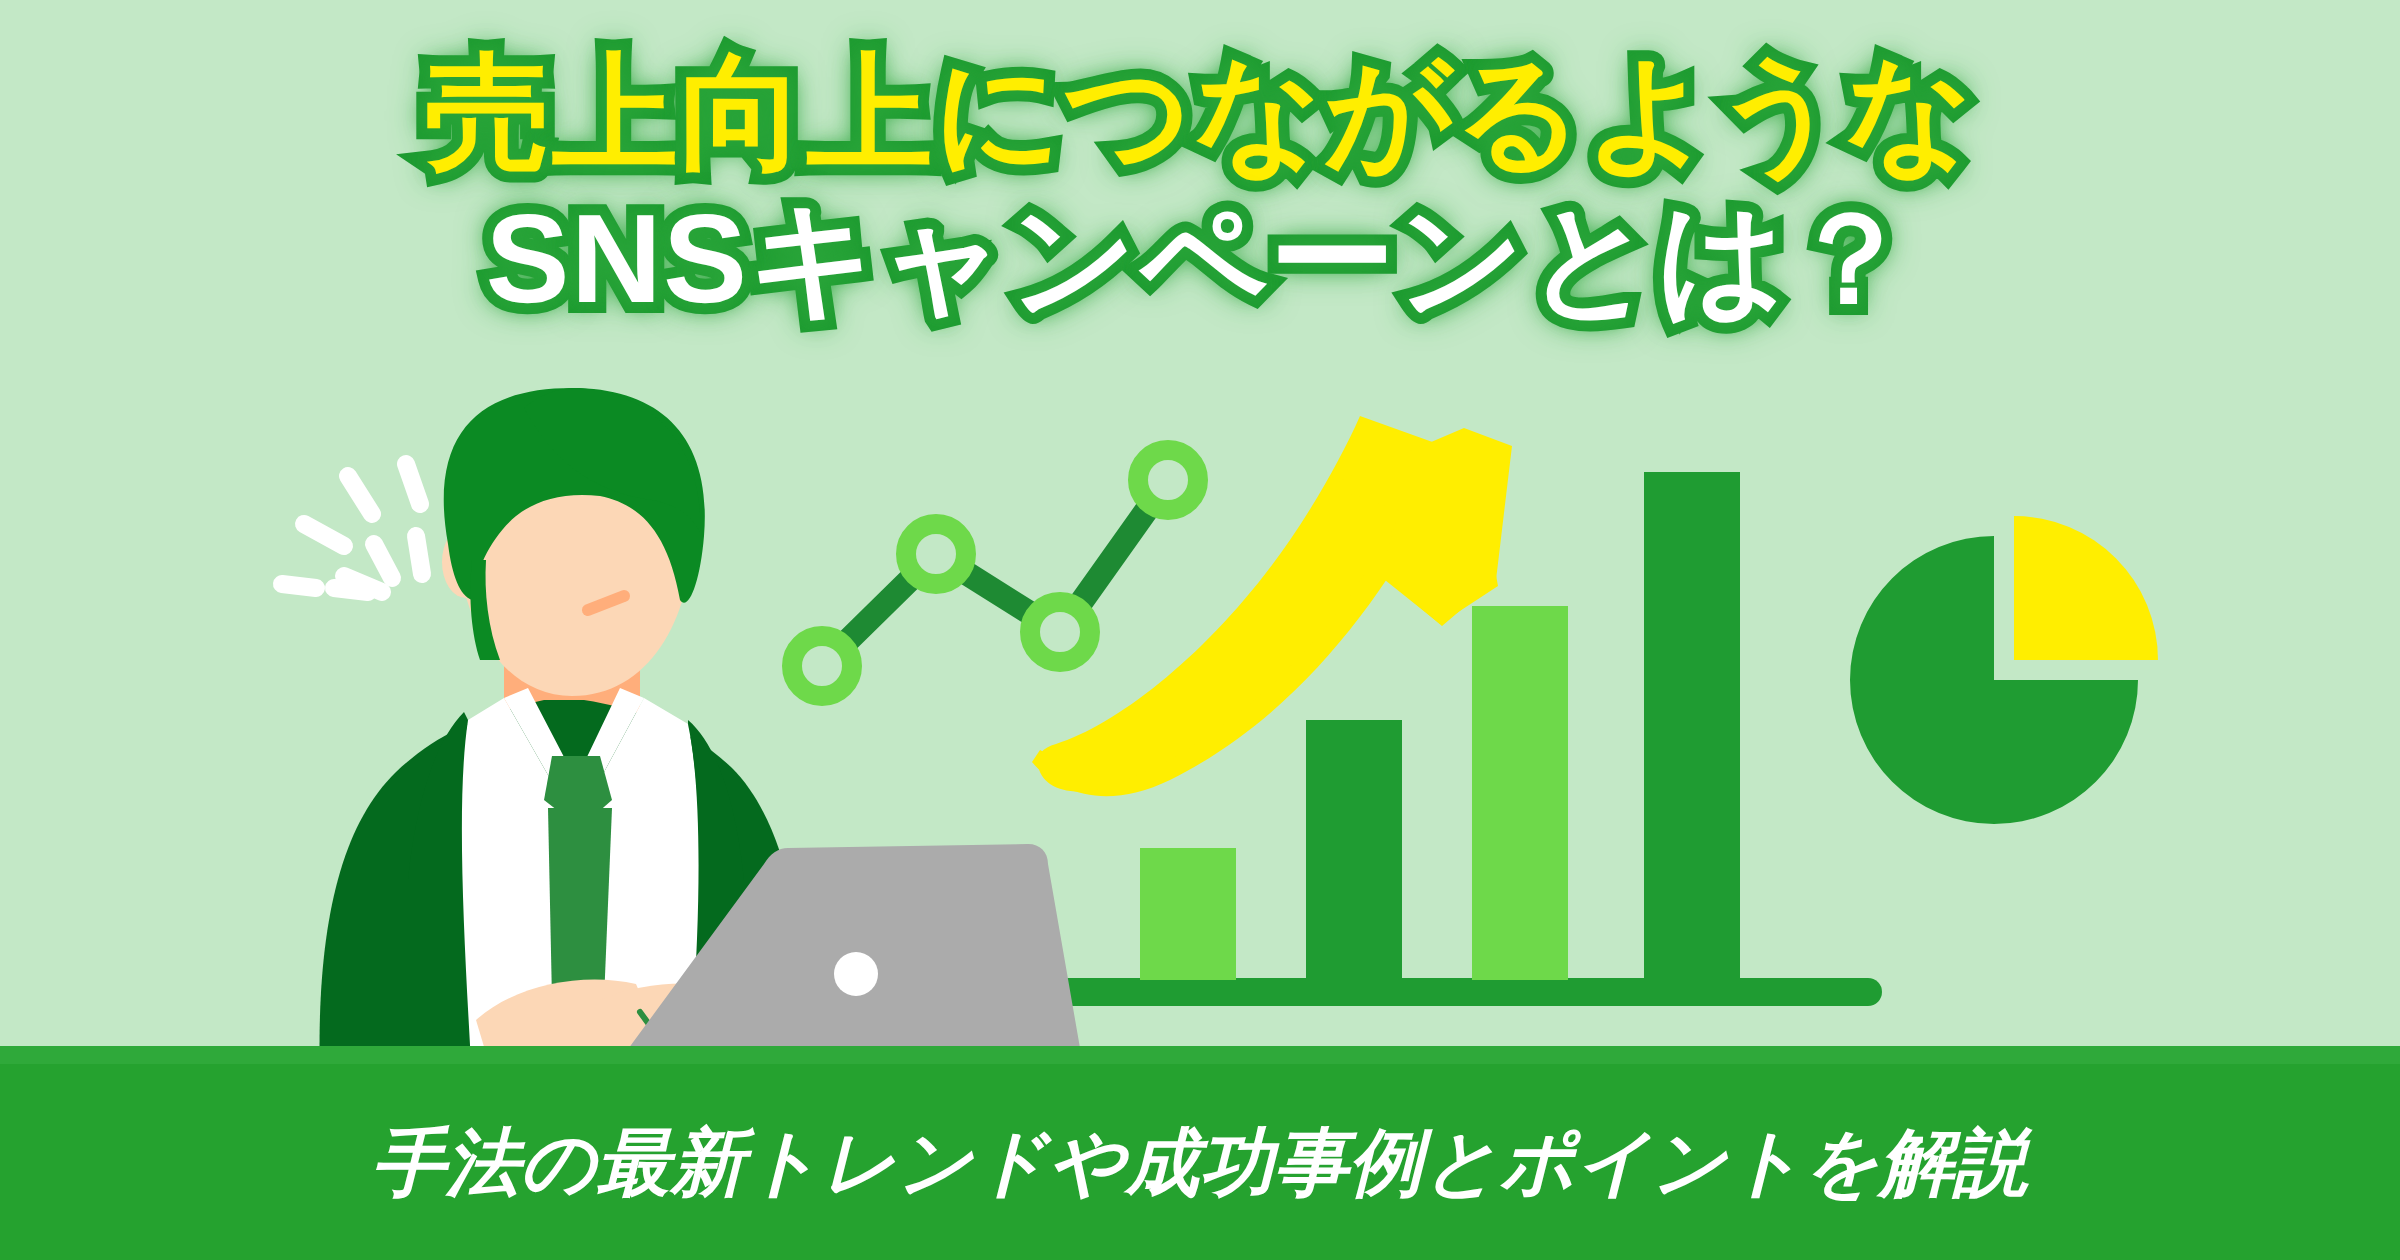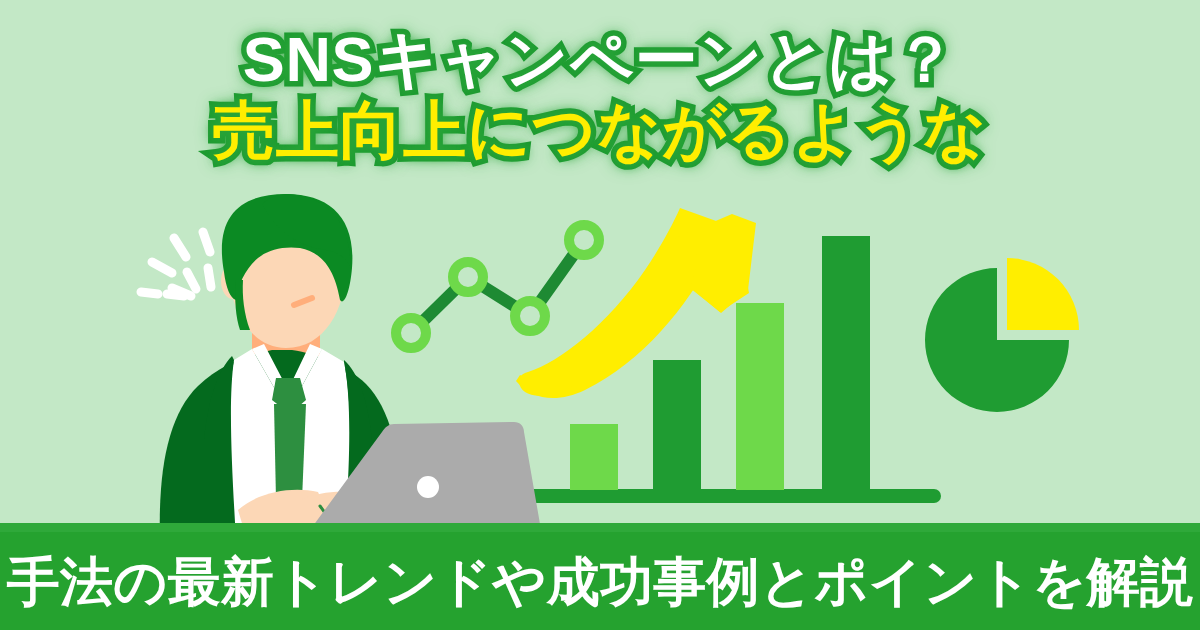--- a/index.html
+++ b/index.html
@@ -57,25 +57,26 @@
     width: 1200px;
     height: 98px;
     background: #25a22f;
     z-index: 50;
     display: flex;
     align-items: center;
     justify-content: center;
   }
   .banner-text {
     color: #ffffff;
-    font-size: 53px;
+    font-size: 37px;
     font-weight: 700;
     letter-spacing: 0.005em;
     white-space: nowrap;
     line-height: 1;
+    font-style: italic;
   }
 
   
   .art { position: absolute; left: 0; top: 0; width: 1200px; height: 630px; }
   .art.person   { z-index: 20; }
   .art.charts   { z-index: 10; }
 </style>
 </head>
 <body>
 
@@ -206,21 +207,21 @@
 
     <g>
       <path d="M394,424 L 514,422 C 520,422 524,426 524,432 L 540,524 L 310,530 L 382,432 C 385,427 389,424 394,424 Z" fill="#ababab"></path>
       <circle cx="428" cy="487" r="11" fill="#ffffff"></circle>
     </g>
 
     <rect x="0" y="523" width="1200" height="14" fill="#2fa93a"></rect>
   </svg>
 
   <div class="title-wrap">
+    <div class="title-line title-line-1">売上向上につながるような</div>
     <div class="title-line title-line-2">SNSキャンペーンとは？</div>
-    <div class="title-line title-line-1">売上向上につながるような</div>
   </div>
 
   <div class="banner">
     <div class="banner-text">手法の最新トレンドや成功事例とポイントを解説</div>
   </div>
 
 </div>
 
 </body></html>

